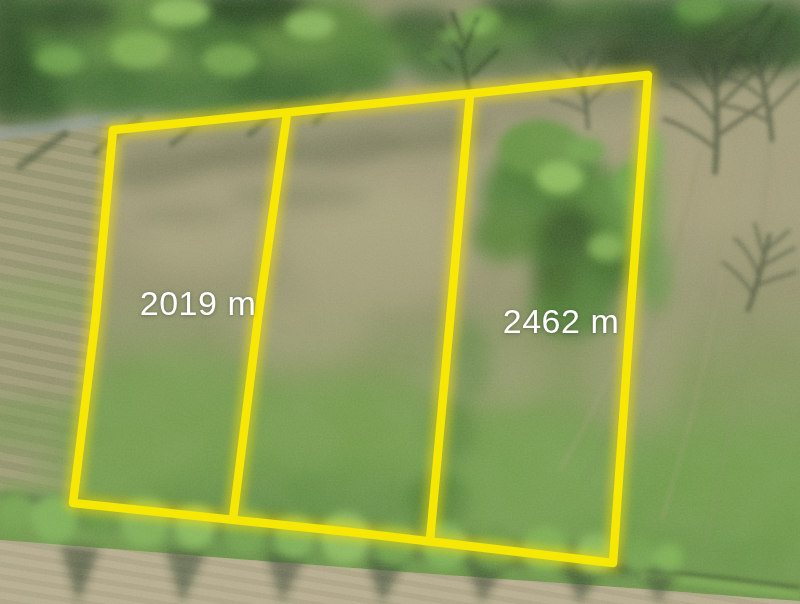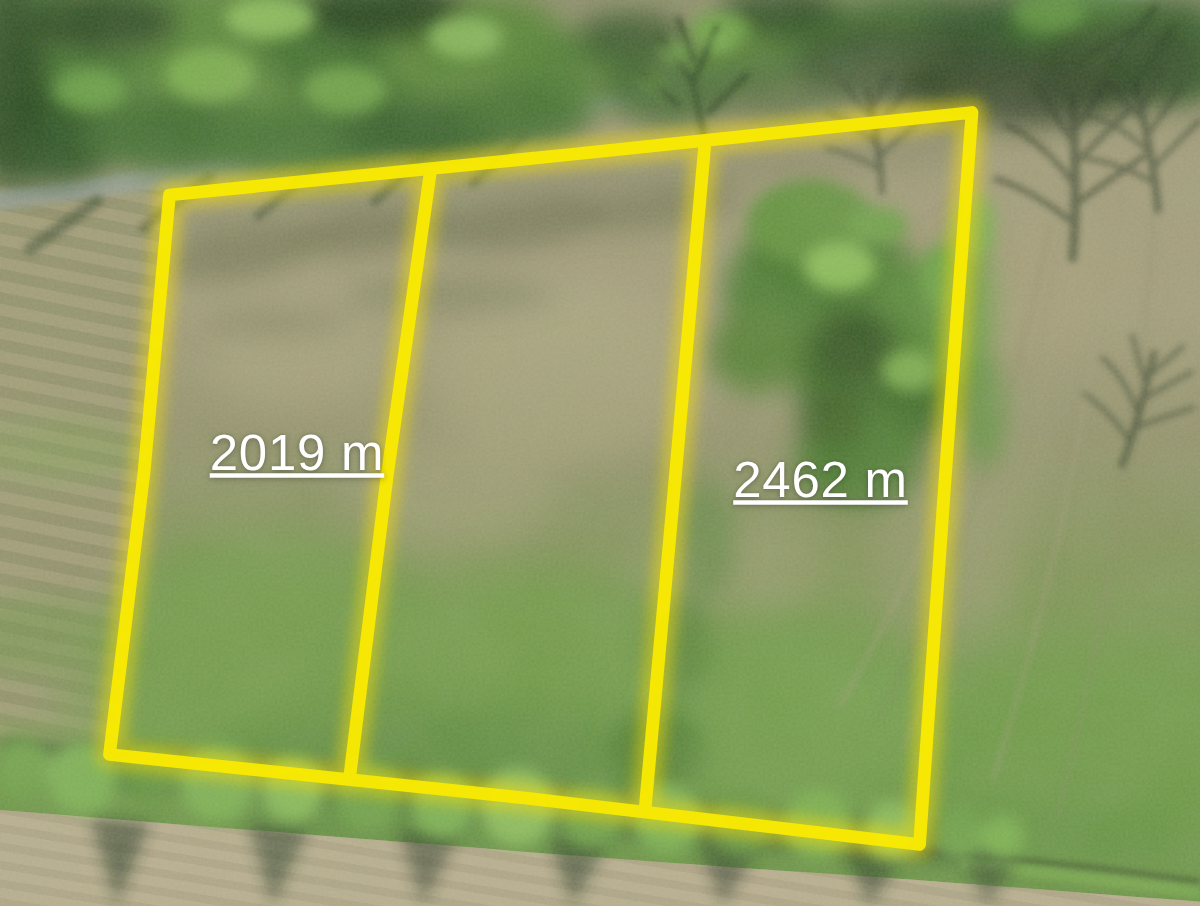--- a/index.html
+++ b/index.html
@@ -5,21 +5,21 @@
   html,body{margin:0;padding:0;background:#222;}
   .stage{
     position:relative;width:800px;height:604px;overflow:hidden;
     background:#83905e;font-family:"Liberation Sans",sans-serif;
   }
   .stage svg{position:absolute;left:0;top:0;display:block;}
   .area-label{
     position:absolute;transform:translate(-50%,-50%);
     color:#ffffff;font-size:34px;font-weight:400;letter-spacing:.5px;
     text-shadow:0 1px 4px rgba(40,45,35,.35), 0 0 2px rgba(60,60,50,.25);
-    white-space:nowrap;user-select:none;text-decoration:underline;
+    white-space:nowrap;user-select:none;
   }
 </style>
 </head>
 <body>
 
 <div class="stage">
 <svg width="800" height="604" viewBox="0 0 800 604">
   <defs>
     <linearGradient id="fieldGrad" x1="0" y1="0" x2="0" y2="1">
       <stop offset="0" stop-color="#8f8f6d"></stop>
@@ -261,14 +261,14 @@
     </g>
     <g stroke="#f8e903" stroke-width="8.5" opacity=".97">
       <path d="M113,130 L380,103 L648,75 L630,320 L613,563 L350,532 L73,503 L96,315 Z"></path>
       <path d="M287,114 L258,318 L233,519"></path>
       <path d="M470,95 L450,320 L430,540"></path>
     </g>
   </g>
 </svg>
 
 <div class="area-label" style="left:198px;top:303px;">2019 m</div>
-<div class="area-label" style="left:547px;top:321px;">2462 m</div>
+<div class="area-label" style="left:561px;top:321px;">2462 m</div>
 </div>
 
 </body></html>

